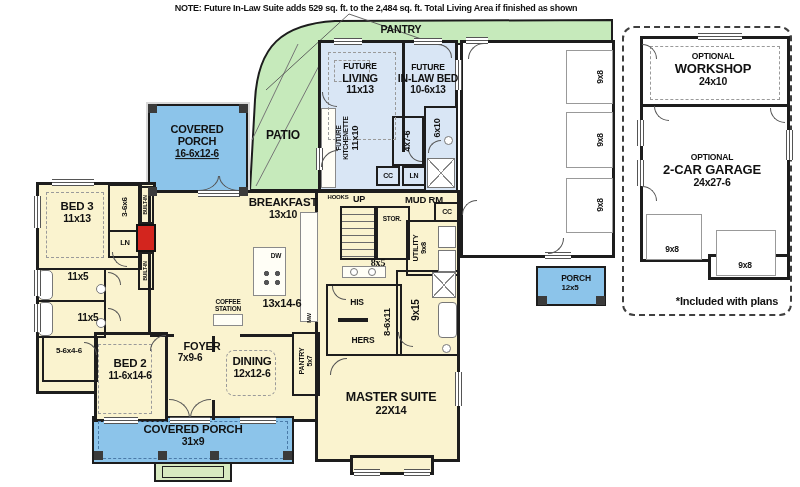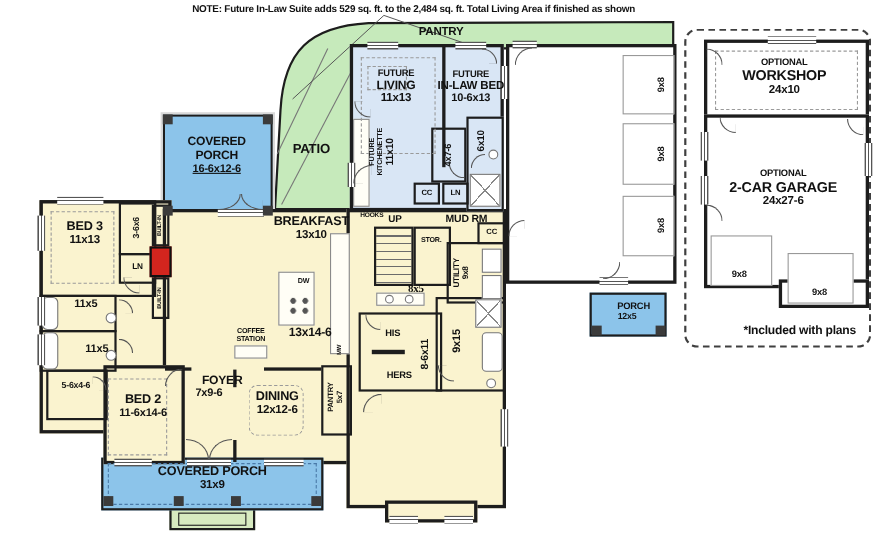--- a/index.html
+++ b/index.html
@@ -273,20 +273,24 @@
   <div class="lab vert" style="left:306px;top:361px;">
     <span class="nm" style="font-size:7px;">PANTRY</span>
     <span class="dm" style="font-size:7px;">5x7</span>
   </div>
 
   <div class="lab" style="left:357px;top:303px;font-size:8.5px;">HIS</div>
   <div class="lab" style="left:363px;top:341px;font-size:8.5px;">HERS</div>
   <div class="lab vert" style="left:387px;top:322px;font-size:9.5px;">8-6x11</div>
   <div class="lab vert" style="left:416px;top:310px;font-size:10px;">9x15</div>
 
+  <div class="lab" style="left:391px;top:403px;">
+    <span class="nm" style="font-size:12.5px;">MASTER SUITE</span>
+    <span class="dm" style="font-size:11px;">22X14</span>
+  </div>
 
   <div class="lab" style="left:570px;top:283px;">
     <span class="nm" style="font-size:8.5px;margin-left:12px;">PORCH</span>
     <span class="dm" style="font-size:8px;">12x5</span>
   </div>
   <div class="lab" style="left:193px;top:435px;">
     <span class="nm" style="font-size:11.5px;">COVERED PORCH</span>
     <span class="dm" style="font-size:10.5px;">31x9</span>
   </div>
 

